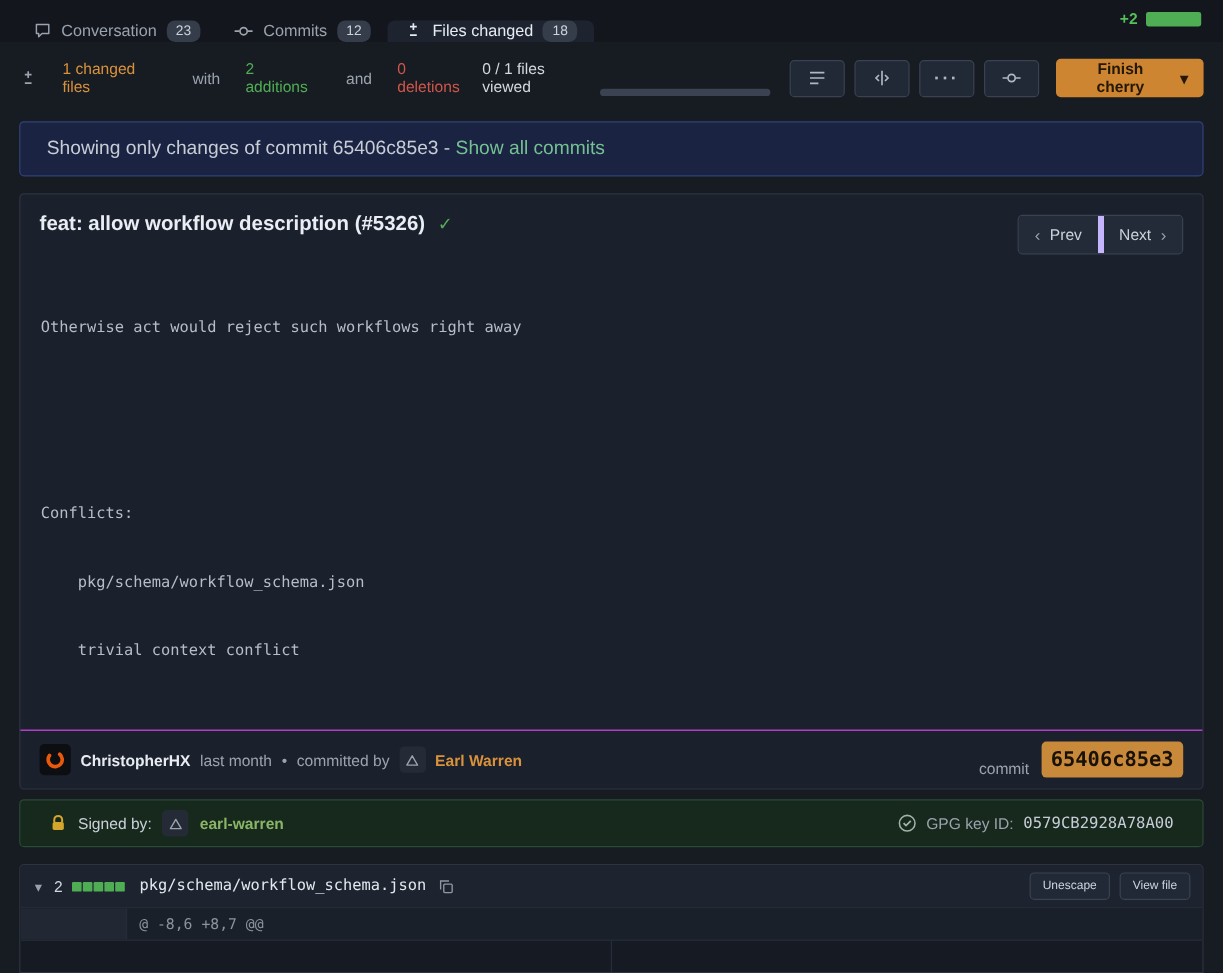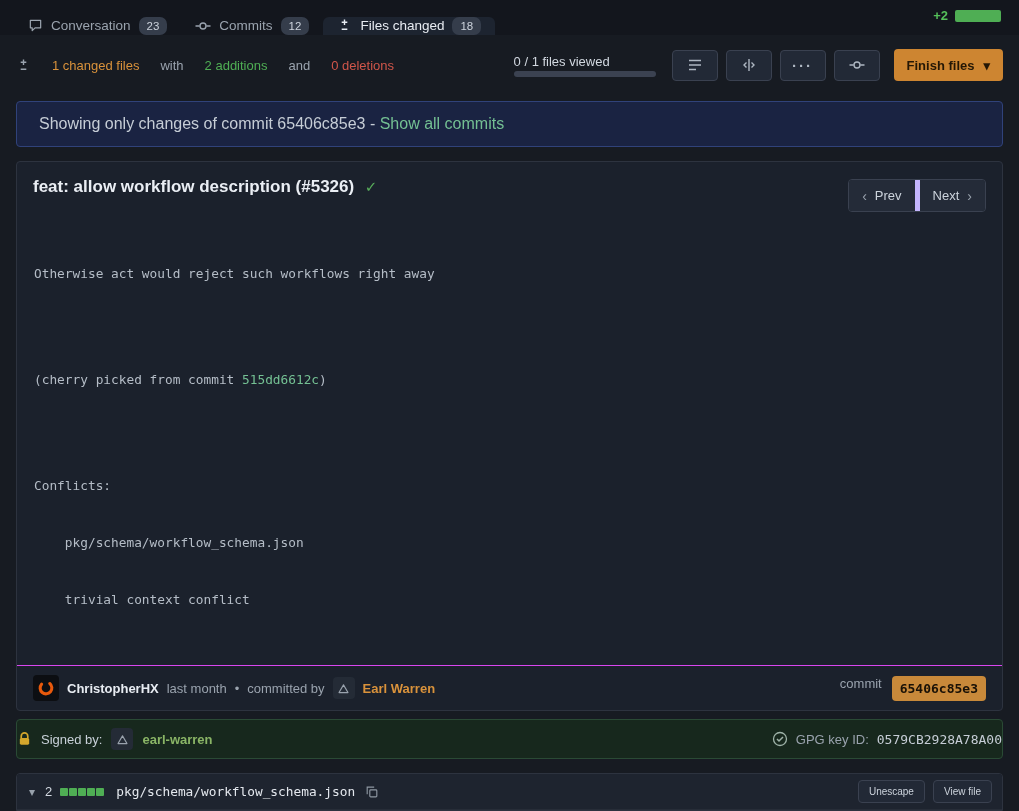--- a/index.html
+++ b/index.html
@@ -11,21 +11,21 @@
 .tab{display:flex;align-items:center;gap:8px;padding:0 14px;color:#9aa3ae;font-size:13.5px;border-radius:6px 6px 0 0;cursor:pointer}
 .tab.active{background:#1d2430;color:#e8ecf2}
 .cnt{background:#353d4b;color:#ccd3dc;font-size:11.5px;padding:2px 8px;border-radius:7px;line-height:1.25}
 .diffstat{margin-left:auto;display:flex;align-items:center;gap:7px;padding:0 4px 12px 0}
 .plus2{color:#55c05a;font-weight:bold}
 .statbar{width:46px;height:12px;border-radius:2px;background:#4fae54}
 
 .toolbar{flex:none;display:flex;align-items:center;padding:14px 16px 12px;gap:8px}
 .sum{display:flex;align-items:center;gap:21px;color:#9aa3ae}
 .t-orange{color:#d9923b}.t-green{color:#4fae54}.t-red{color:#d0564a}
-.fview{margin-left:auto;margin-right:8px;display:flex;flex-direction:column;align-items:flex-start;gap:2px}
+.fview{margin-left:auto;margin-right:8px;display:flex;flex-direction:row;align-items:flex-end;gap:2px}
 .fview .lbl{color:#d2d8e0}
 .pbar{width:142px;height:6px;border-radius:3px;background:#3b4251}
 .ibtn{width:46px;height:31px;flex:none;border:1px solid #3a4150;background:#222936;border-radius:4px;display:flex;align-items:center;justify-content:center;color:#aeb7c2;cursor:pointer}
 .ellip{font-weight:bold;letter-spacing:2px;font-size:15px;color:#aeb7c2}
 .finish{margin-left:6px;height:32px;border:none;border-radius:4px;background:#cd8531;color:#241705;font-weight:bold;font-size:13px;padding:0 13px;display:flex;align-items:center;gap:9px;cursor:pointer}
 
 .banner{flex:none;margin:8px 16px 0;background:#1a2342;border:1px solid #30427a;border-radius:4px;padding:13px 22px;font-size:16px;color:#c6cdd6}
 .banner a{color:#74c093;text-decoration:none;cursor:pointer}
 
 .card{flex:none;margin:14px 16px 0;background:#1b212c;border:1px solid #2d333f;border-radius:4px}
@@ -38,24 +38,24 @@
 .chev{color:#98a1ac;font-size:14px;line-height:1}
 .cbody{padding:12px 17px 18px;font-family:"DejaVu Sans Mono",monospace;font-size:12.8px;line-height:19px;color:#b5bdc7;white-space:pre}
 .hashlink{color:#74c093;cursor:pointer}
 .vgap{height:11px}
 .arow{border-top:1px solid #d946ef;padding:9px 16px;display:flex;align-items:center;gap:8px}
 .av26{width:26px;height:26px;flex:none;border-radius:4px;background:#0c0e12;display:flex;align-items:center;justify-content:center}
 .av22{width:22px;height:22px;flex:none;border-radius:4px;background:#242b36;display:flex;align-items:center;justify-content:center}
 .uname{color:#e8ecf2;font-weight:bold;cursor:pointer}
 .muted{color:#9aa3ae}
 .committer{color:#d9923b;font-weight:bold;cursor:pointer}
-.sha{margin-left:10px;background:#c8893a;color:#191106;font-family:"DejaVu Sans Mono",monospace;font-size:13px;font-weight:bold;padding:5px 8px;border-radius:4px;cursor:pointer}
-.arow .right{margin-left:auto;display:flex;align-items:flex-start}
-
-.signed{flex:none;margin:8px 16px 0;background:#17281d;border:1px solid #2a4a35;border-radius:4px;padding:8px 0;display:flex;align-items:center;gap:9px}
+.sha{margin-left:10px;background:#c8893a;color:#191106;font-family:"DejaVu Sans Mono",monospace;font-size:17px;font-weight:bold;padding:5px 8px;border-radius:4px;cursor:pointer}
+.arow .right{margin-left:auto;display:flex;align-items:flex-end}
+
+.signed{flex:none;margin:8px 16px 0;background:#17281d;border:1px solid #2a4a35;border-radius:4px;padding:8px 24px;display:flex;align-items:center;gap:9px}
 .signer{color:#8ab566;font-weight:bold;cursor:pointer}
 .sright{margin-left:auto;display:flex;align-items:center;gap:8px;color:#9aa3ae}
 .gpgkey{color:#c6cdd6;font-family:"DejaVu Sans Mono",monospace;font-size:13px}
 
 .diffcard{flex:1;min-height:0;margin:14px 16px 0;border:1px solid #2d333f;border-radius:4px 4px 0 0;background:#161b23;display:flex;flex-direction:column;overflow:hidden}
 .fhead{flex:none;display:flex;align-items:center;gap:8px;padding:6px 10px;background:#1e242f;border-bottom:1px solid #272d38}
 .fchev{color:#98a1ac;cursor:pointer;font-size:12px;padding:0 2px}
 .fcount{color:#d2d8e0}
 .fstat{display:flex;gap:1px}
 .fstat span{width:8px;height:8px;background:#4fae54;border-radius:1px}
@@ -140,21 +140,21 @@
   <button class="ibtn">
       <span class="ellip">···</span>
     </button>
   <button class="ibtn">
       <svg width="16" height="16" viewBox="0 0 16 16">
         <circle cx="8" cy="8" r="3" fill="none" stroke="currentColor" stroke-width="1.4"></circle>
         <path d="M0.5 8h4.2M11.3 8h4.2" stroke="currentColor" stroke-width="1.4"></path>
       </svg>
     </button>
   <button class="finish">
-    <span>Finish files</span>
+    <span>Finish cherry</span>
     <span>▾</span>
   </button>
 </div>
 
 <div class="banner">
   <span>Showing only changes of commit 65406c85e3 -</span>
   <a>Show all commits</a>
 </div>
 
 <div class="card">
@@ -170,21 +170,20 @@
       </button>
       <button>
         <span>Next</span>
         <span class="chev">›</span>
       </button>
     </div>
   </div>
   <div class="cbody">
     <div>Otherwise act would reject such workflows right away</div>
     <div class="vgap"></div>
-    <div><span>(cherry picked from commit </span><a class="hashlink">515dd6612c</a><span>)</span></div>
     <div class="vgap"></div>
     <div>Conflicts:</div>
     <div>    pkg/schema/workflow_schema.json</div>
     <div>    trivial context conflict</div>
   </div>
   <div class="arow">
     <span class="av26">
         <svg width="18" height="18" viewBox="0 0 20 20">
           <circle cx="10" cy="10" r="6.5" fill="none" stroke="#e8590c" stroke-width="3.4" stroke-dasharray="30 11" stroke-linecap="round" transform="rotate(-50 10 10)"></circle>
         </svg>

